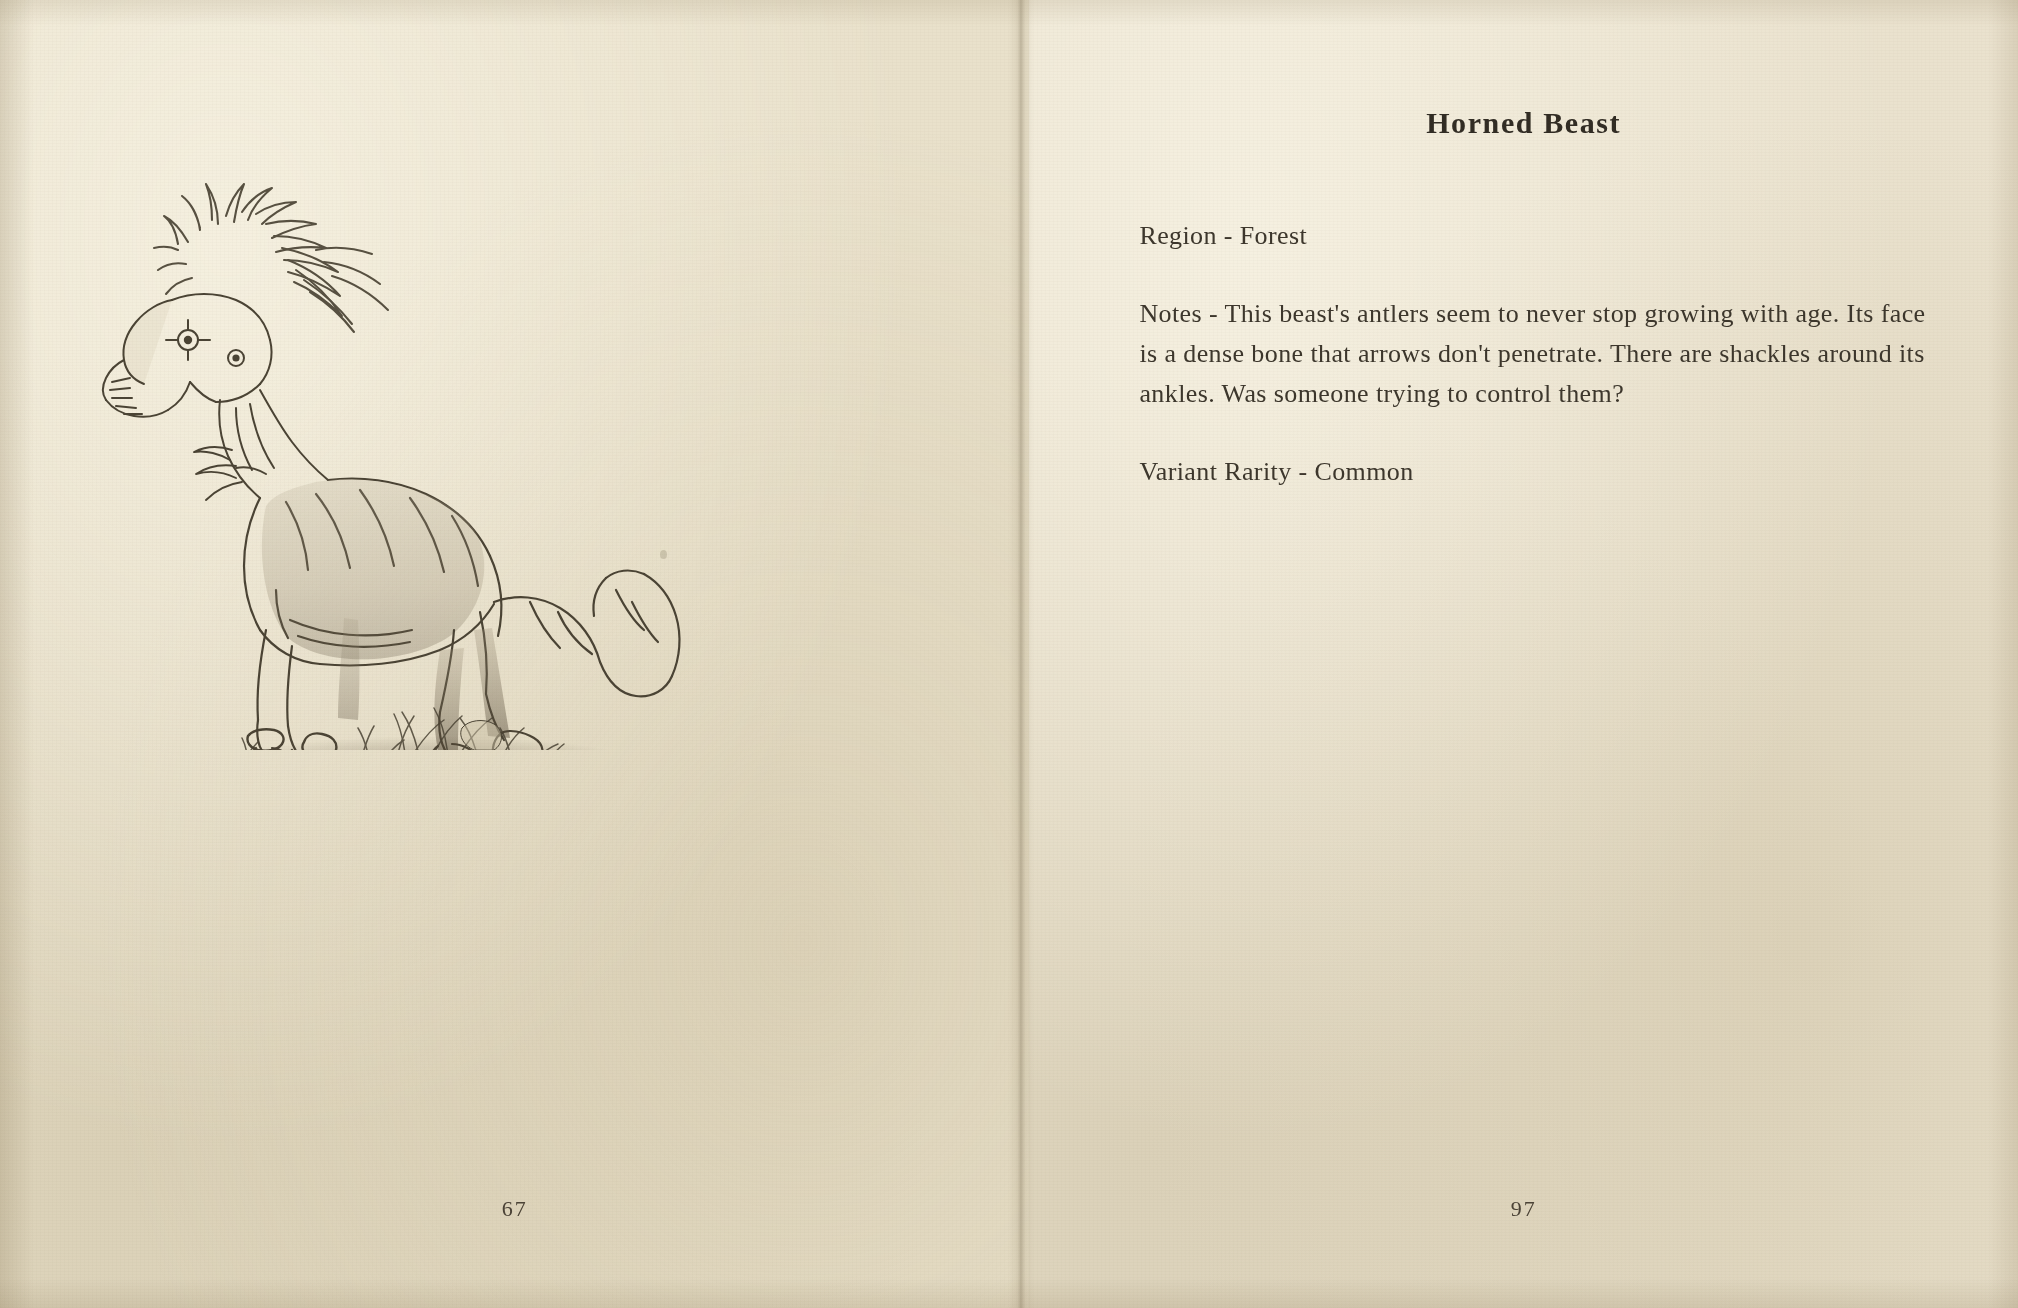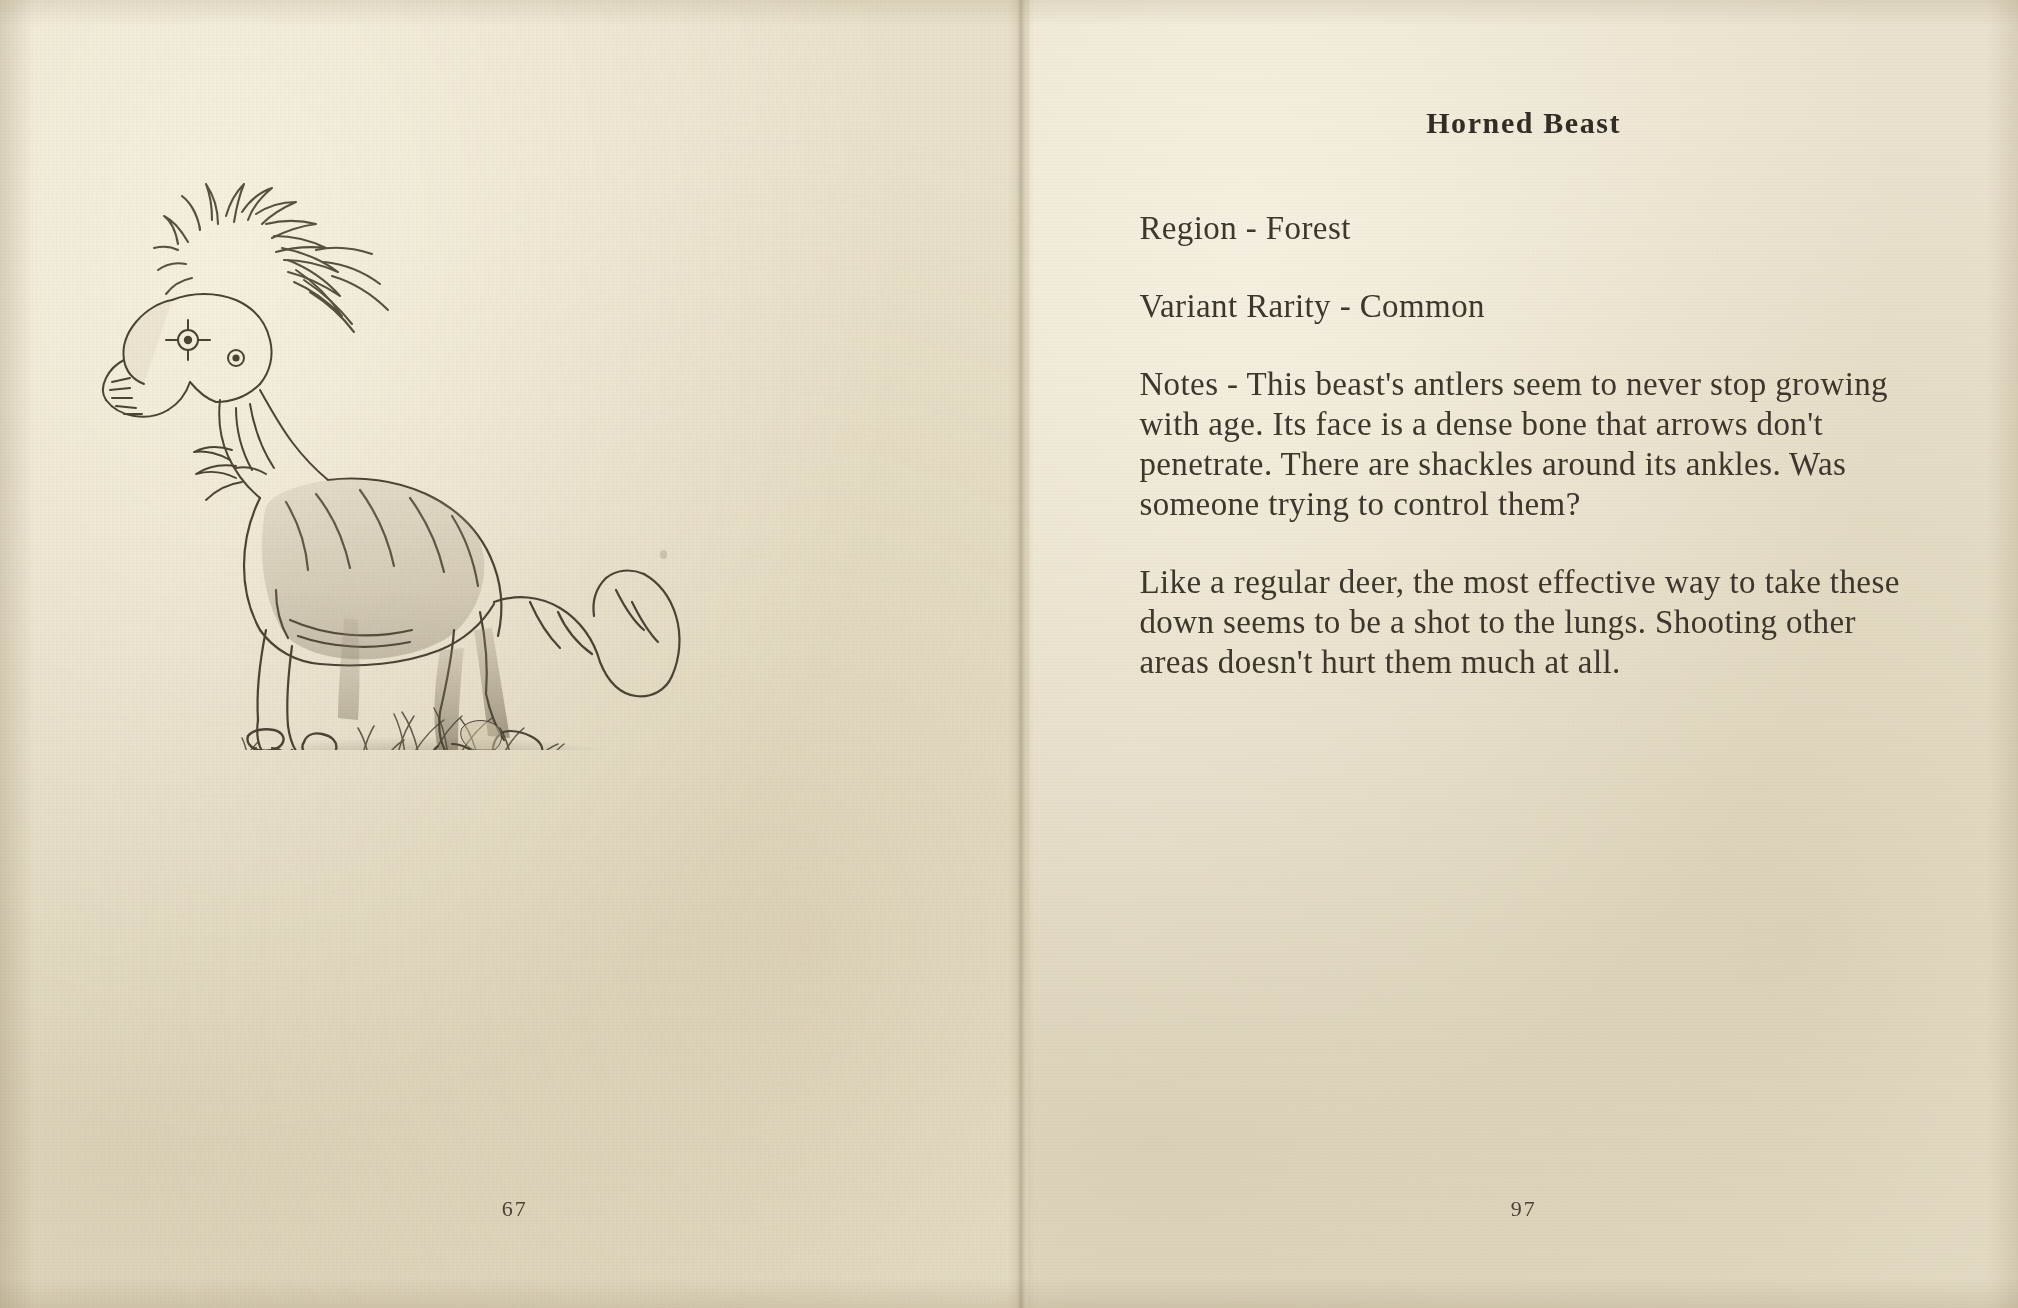--- a/index.html
+++ b/index.html
@@ -121,24 +121,24 @@
     color: #312c24;
   }
 
   .body-block {
     position: absolute;
     left: 110px;
     width: 790px;
   }
 
   .para {
-    font-size: 33px;
+    font-size: 26px;
     line-height: 40px;
     color: #3c362c;
-    margin: 8px 0 38px 0;
+    margin: 16px 0 38px 0;
     letter-spacing: .4px;
   }
 
   .folio {
     position: absolute;
     bottom: 86px;
     left: 0;
     width: 100%;
     text-align: center;
     font-size: 22px;
@@ -357,22 +357,21 @@
 
   <div class="page page-right">
     <div class="edge-right"></div>
     <div class="edge-top"></div>
     <div class="edge-bottom"></div>
 
     <div class="hand title">Horned Beast</div>
 
     <div class="body-block" style="top:200px;">
       <p class="hand para">Region - Forest</p>
+      <p class="hand para">Notes - This beast's antlers seem to never stop growing with age. Its face is a dense bone that arrows don't penetrate. There are shackles around its ankles. Was someone trying to control them?</p>
       <p class="hand para">Variant Rarity - Common</p>
-      <p class="hand para">Notes - This beast's antlers seem to never stop growing with age. Its face is a dense bone that arrows don't penetrate. There are shackles around its ankles. Was someone trying to control them?</p>
-      <p class="hand para">Like a regular deer, the most effective way to take these down seems to be a shot to the lungs. Shooting other areas doesn't hurt them much at all.</p>
     </div>
 
     <div class="hand folio">97</div>
   </div>
 
   <div class="gutter"></div>
 </div>
 
 </body></html>

